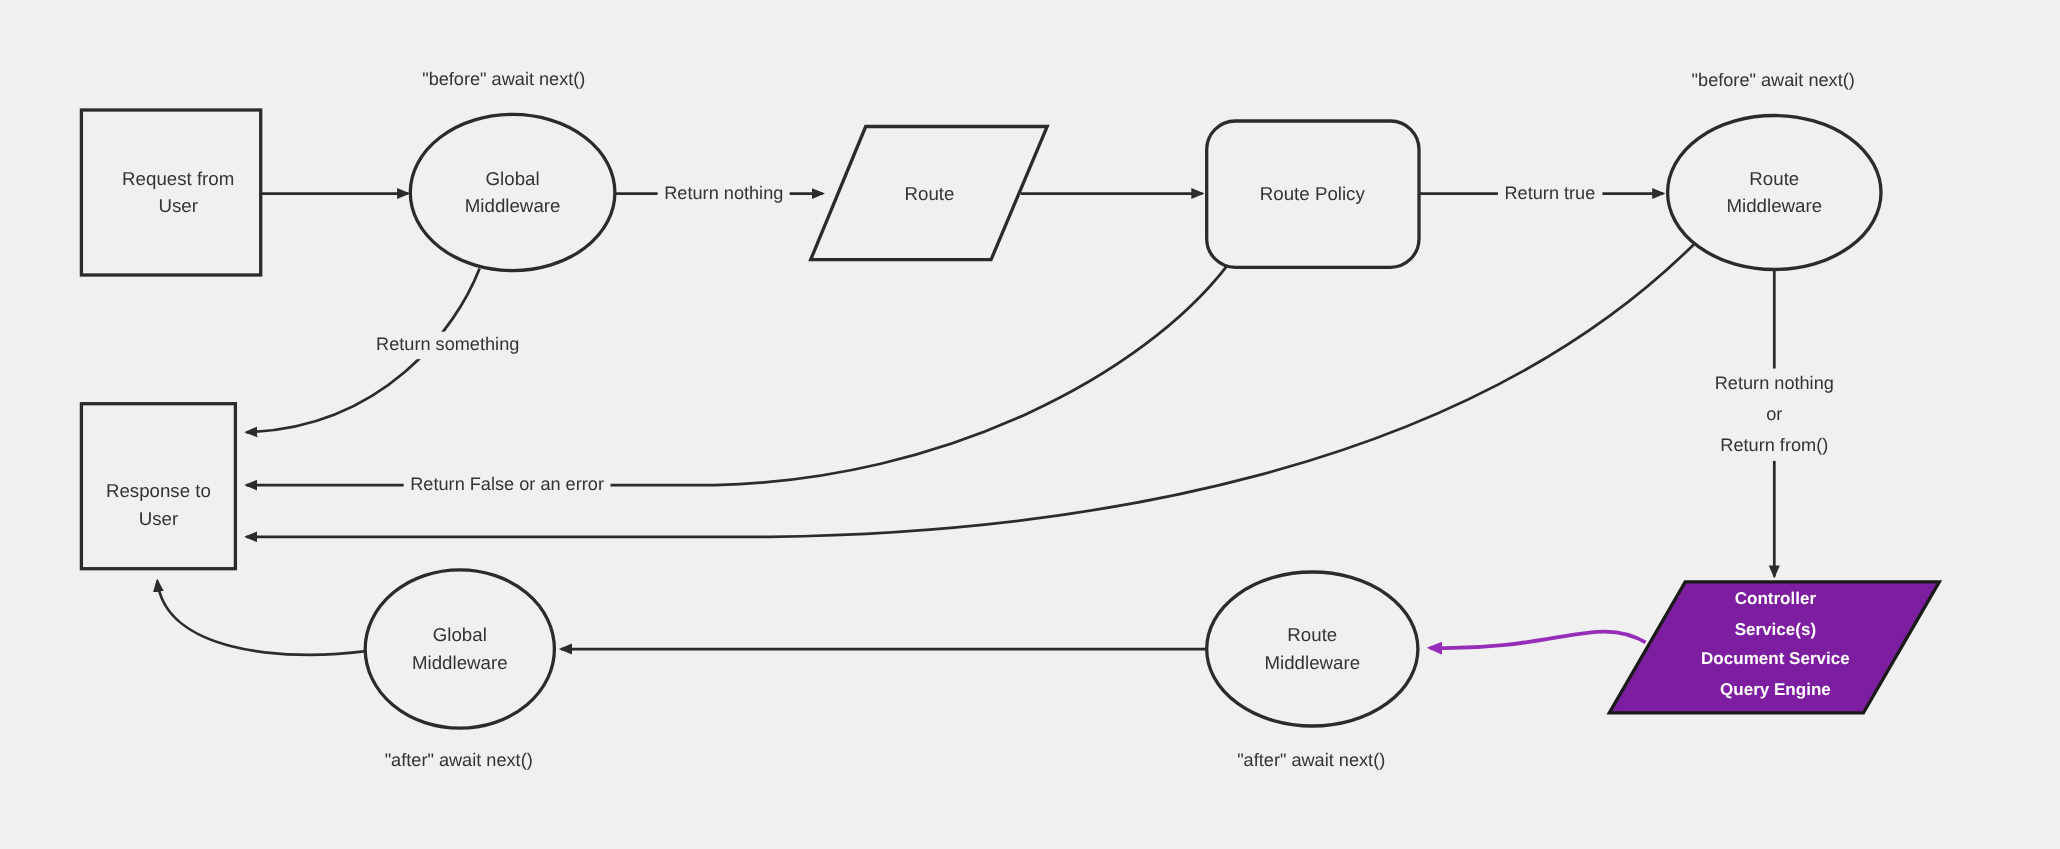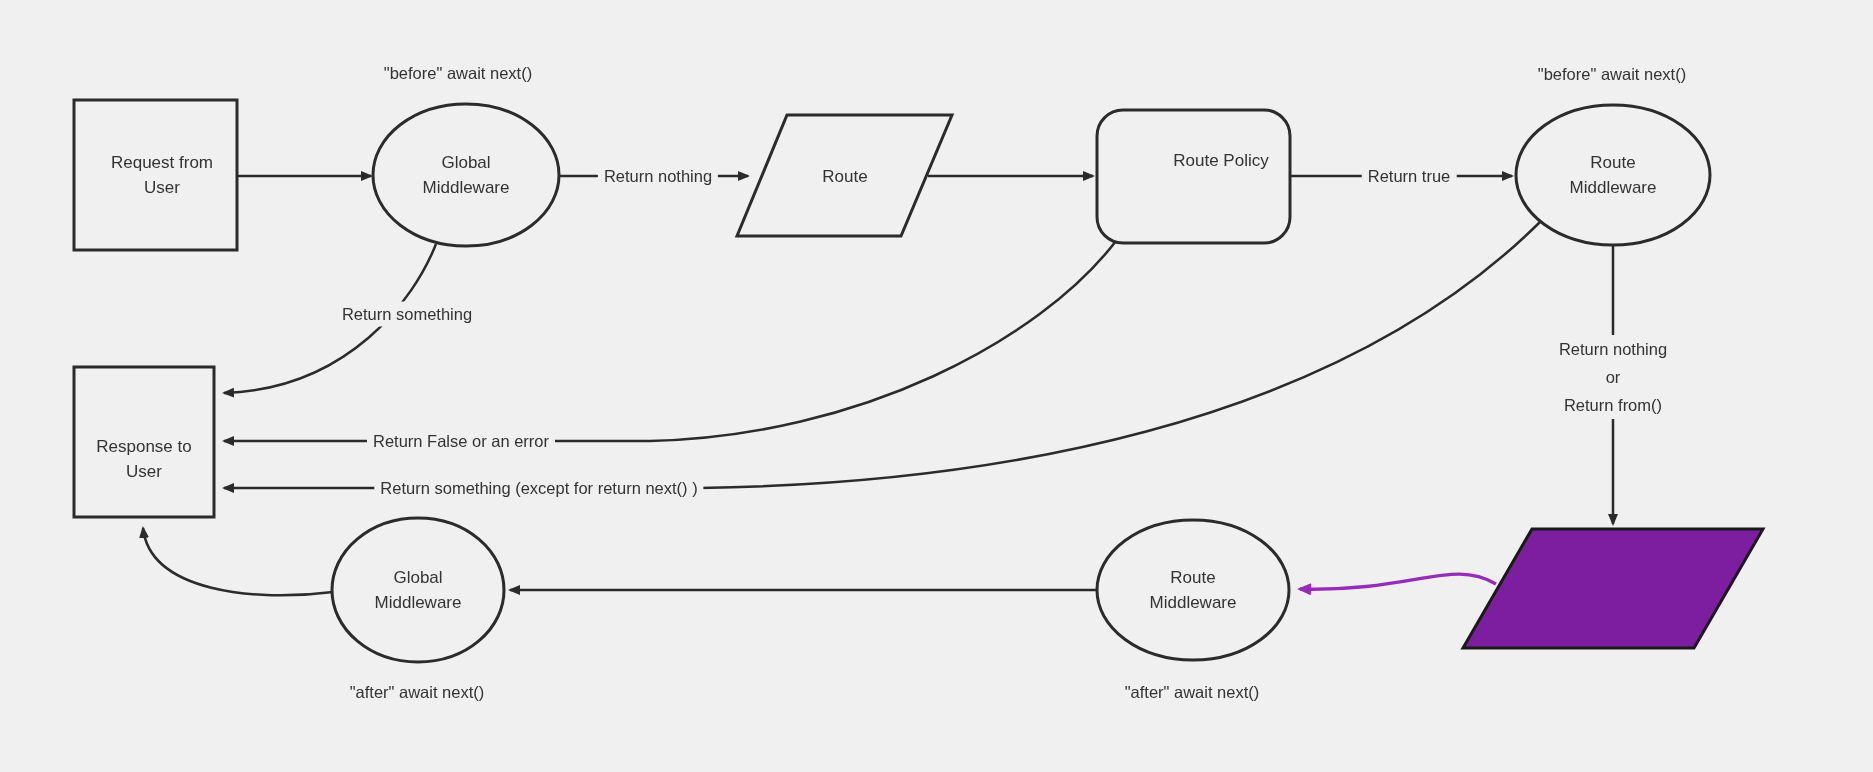--- a/index.html
+++ b/index.html
@@ -65,24 +65,30 @@
 
   <div class="node-label" style="left:162px;top:175px;text-align:center;">
     <div>Request from</div>
     <div>User</div>
   </div>
   <div class="node-label" style="left:466px;top:175px;">
     <div>Global</div>
     <div>Middleware</div>
   </div>
   <div class="node-label" style="left:845px;top:176px;">Route</div>
-  <div class="node-label" style="left:1193px;top:160px;margin-left:28px;">Route Policy</div>
+  <div class="node-label" style="left:1193px;top:176px;">Route Policy</div>
   <div class="node-label" style="left:1613px;top:175px;">
     <div>Route</div>
     <div>Middleware</div>
+  </div>
+  <div class="purple-label" style="left:1614px;top:586px;">
+    <div>Controller</div>
+    <div>Service(s)</div>
+    <div>Document Service</div>
+    <div>Query Engine</div>
   </div>
   <div class="node-label" style="left:1193px;top:590px;">
     <div>Route</div>
     <div>Middleware</div>
   </div>
   <div class="node-label" style="left:418px;top:590px;">
     <div>Global</div>
     <div>Middleware</div>
   </div>
   <div class="node-label" style="left:144px;top:442px;margin-top:17px;">
@@ -92,20 +98,19 @@
 
   <div class="lbl" style="left:458px;top:73px;">"before" await next()</div>
   <div class="lbl" style="left:1612px;top:74px;">"before" await next()</div>
   <div class="lbl" style="left:1192px;top:692px;">"after" await next()</div>
   <div class="lbl" style="left:417px;top:692px;">"after" await next()</div>
 
   <div class="lbl onLine" style="left:658px;top:176px;">Return nothing</div>
   <div class="lbl onLine" style="left:1372px;top:176px;margin-left:37px;">Return true</div>
   <div class="lbl onLine" style="left:407px;top:314px;">Return something</div>
   <div class="lbl onLine" style="left:461px;top:441px;">Return False or an error</div>
-  <div class="lbl onLine" style="left:539px;top:488px;">Return something (except for return next() )</div>
   <div class="lbl onLine multiline" style="left:1613px;top:377px;">
     <div>Return nothing</div>
     <div>or</div>
     <div>Return from()</div>
   </div>
 
 </div>
 
 </body></html>

